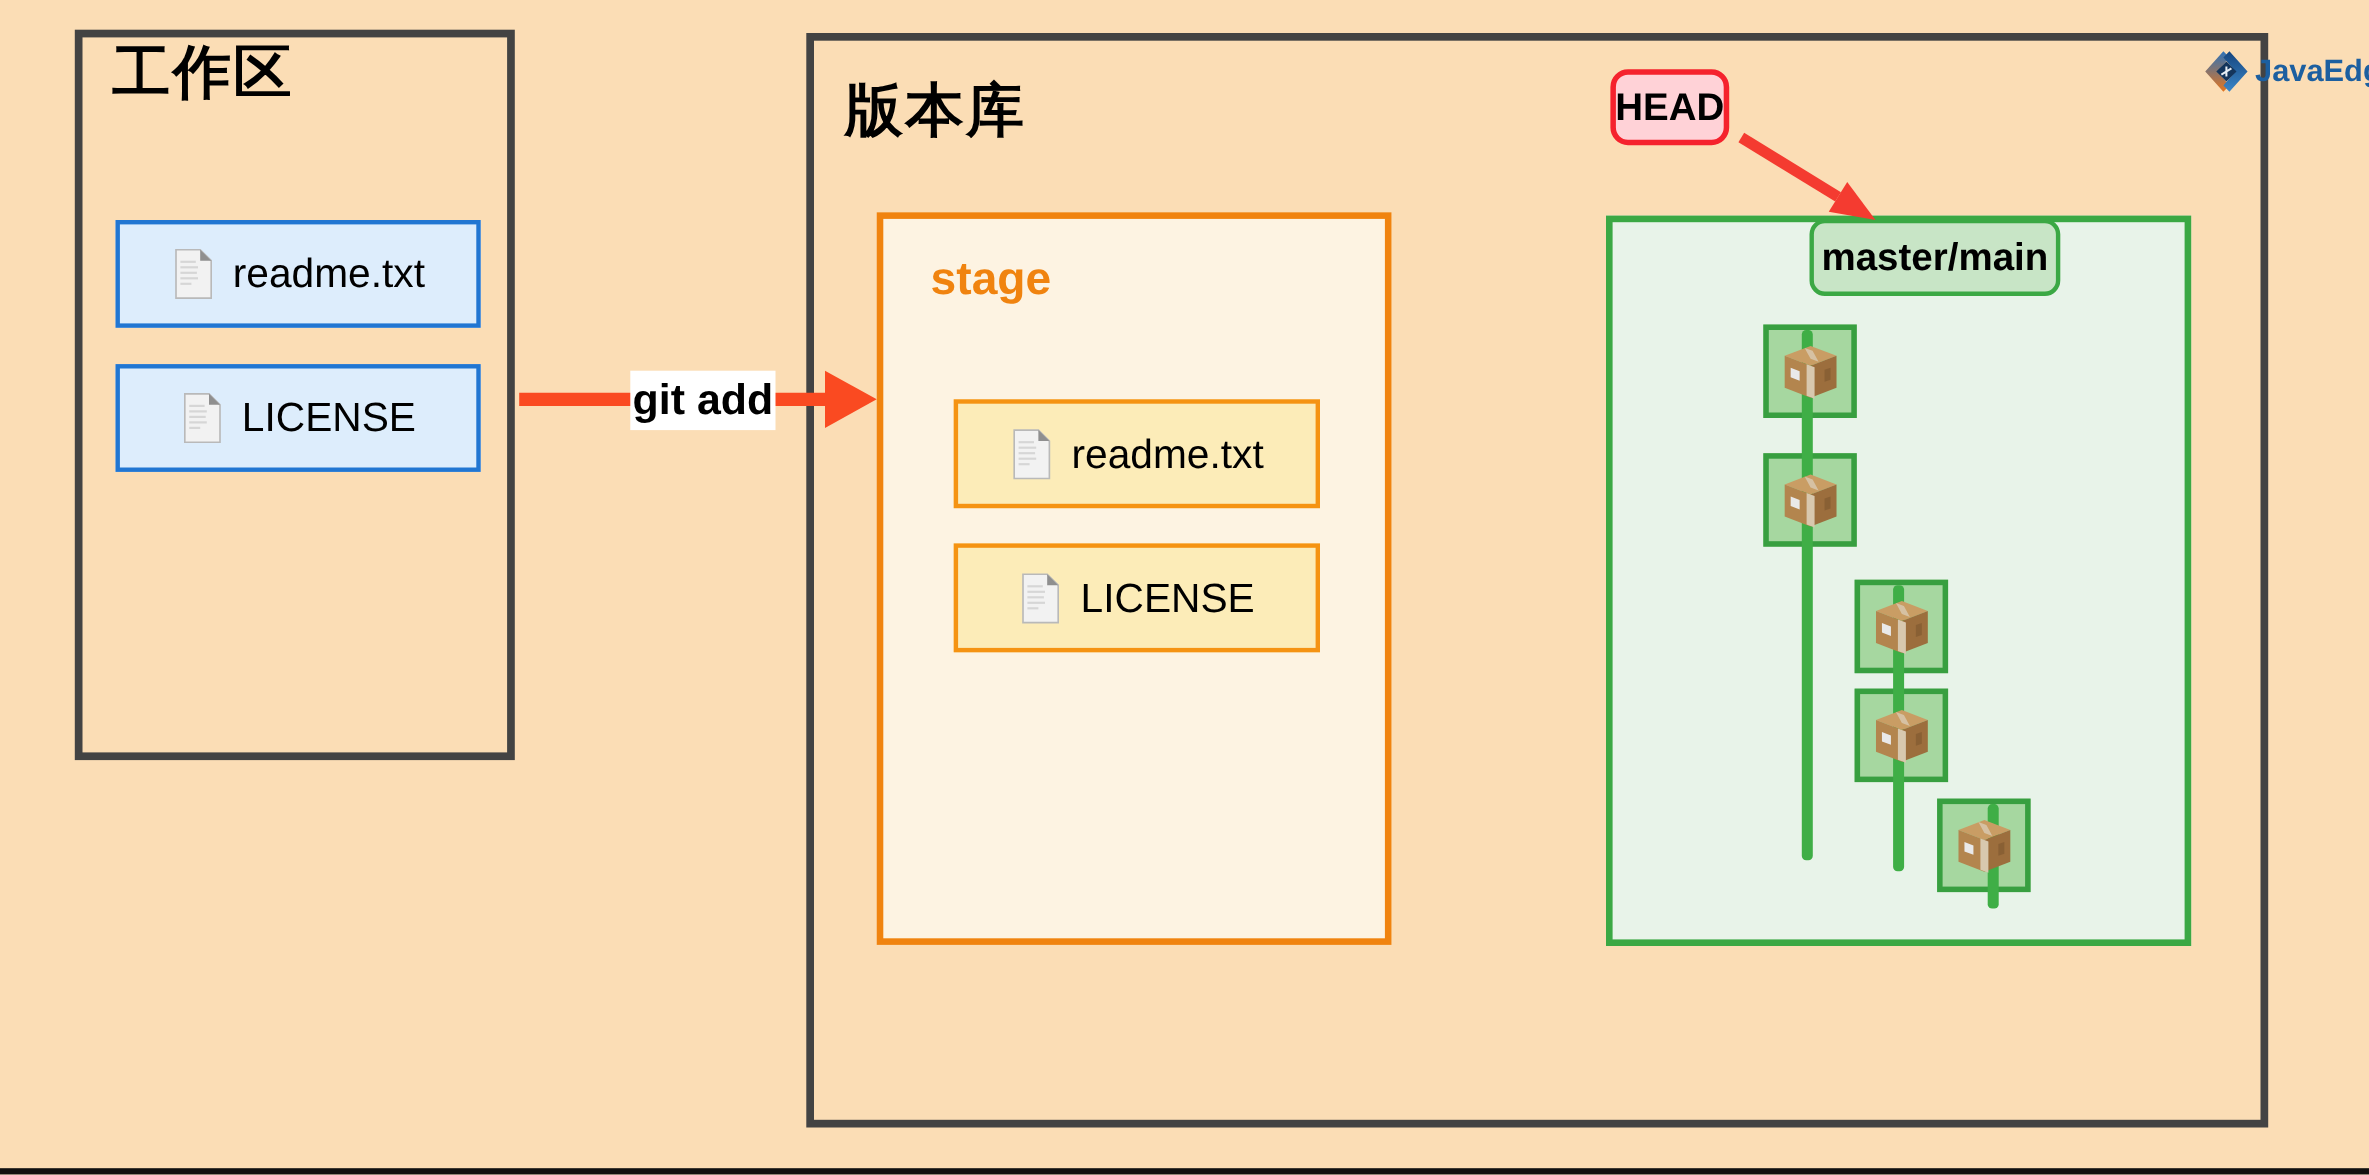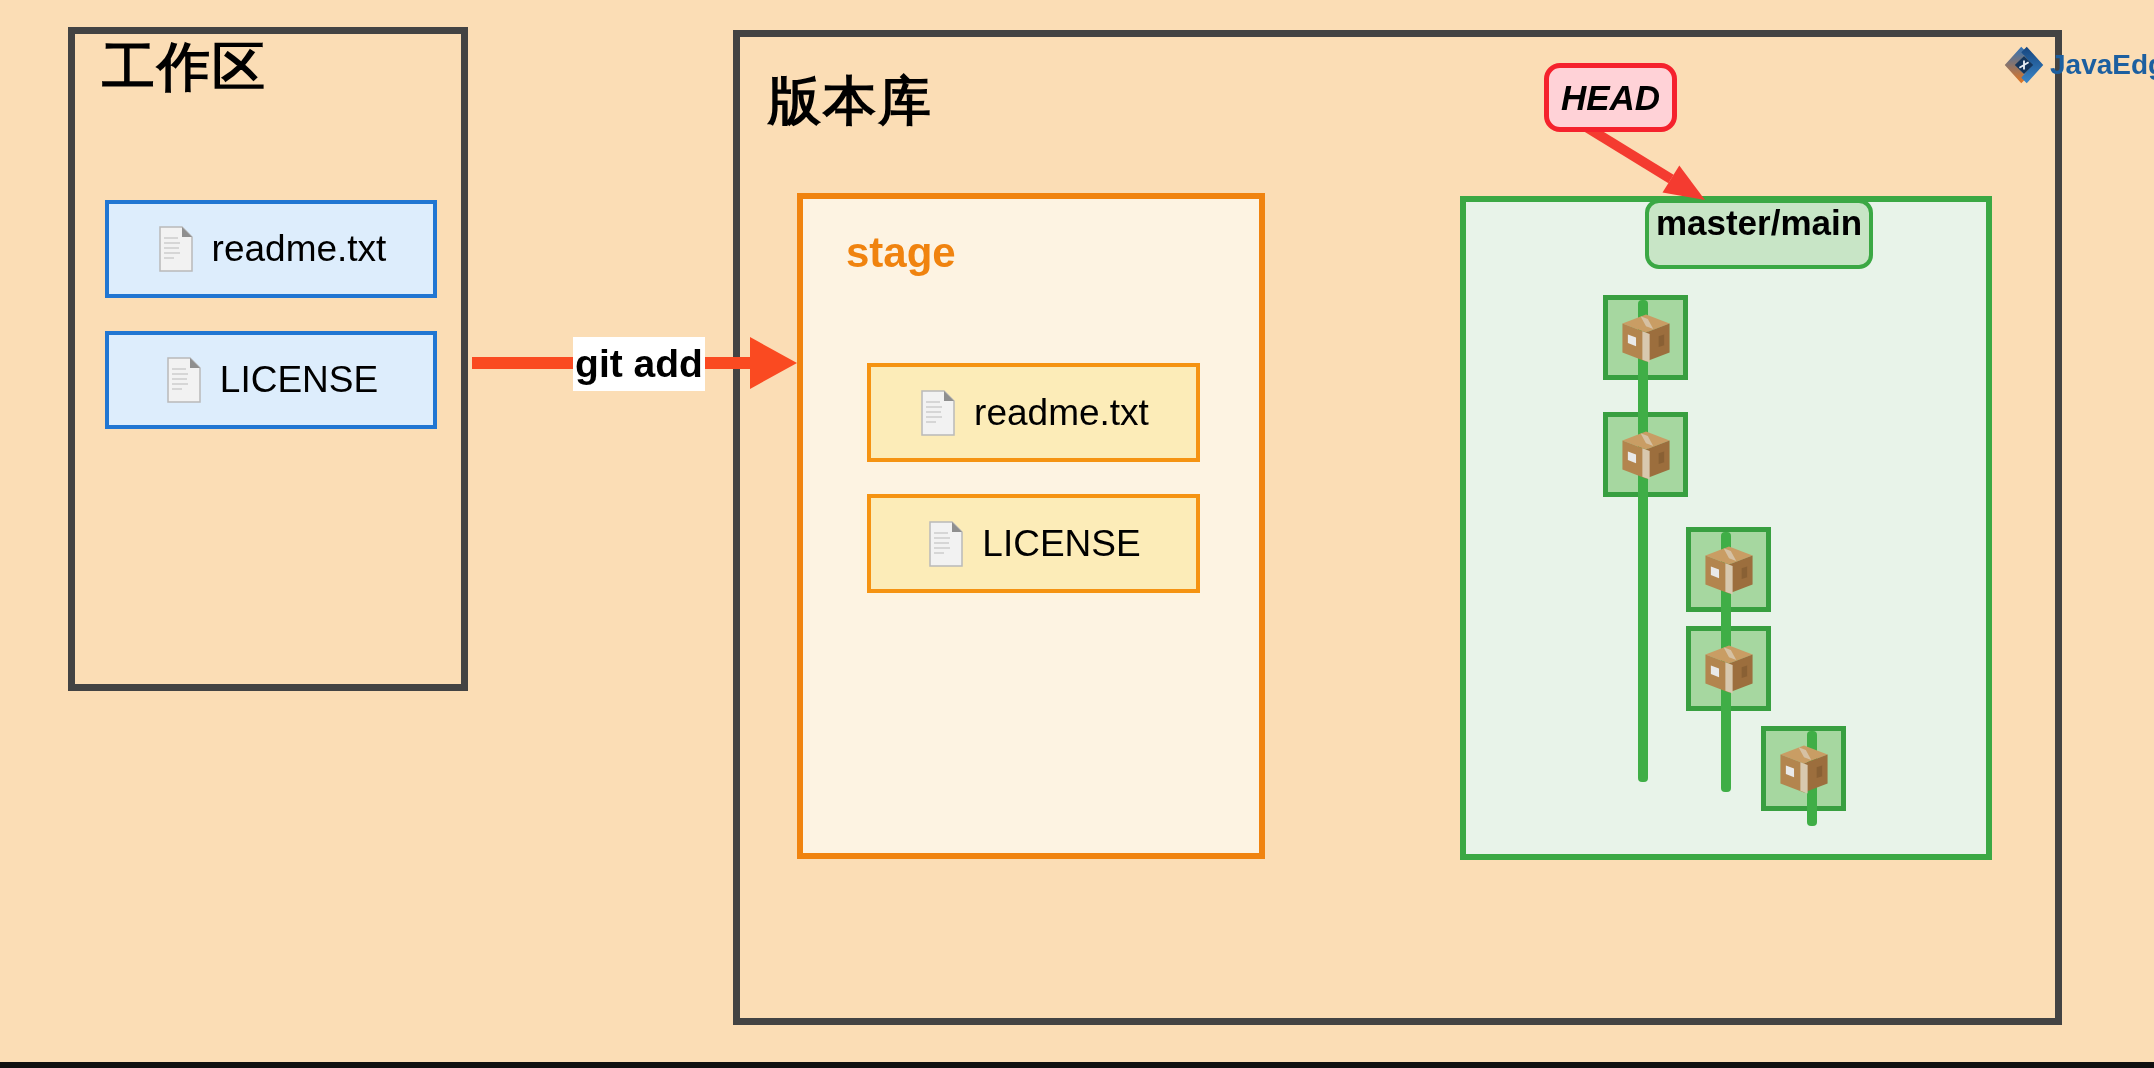--- a/index.html
+++ b/index.html
@@ -42,21 +42,21 @@
     position:absolute;color:#f0830f;font-size:42px;font-weight:bold;line-height:1;
   }
 
   
   .green-box{
     position:absolute;border:6px solid #3ba844;background:#e8f3e9;
     box-sizing:border-box;
   }
   .branch-label{
     position:absolute;background:#c8e5c6;border:4px solid #3ba844;border-radius:14px;
-    box-sizing:border-box;display:flex;justify-content:center;
+    box-sizing:border-box;display:flex;align-items:center;justify-content:center;
     font-size:35px;font-weight:bold;color:#000;z-index:5;
   }
   .head-label{
     position:absolute;background:#ffd2d7;border:5px solid #f5222d;border-radius:16px;
     box-sizing:border-box;display:flex;align-items:center;justify-content:center;
     font-size:35px;font-weight:bold;color:#000;z-index:6;
   }
 
   
   .commit-node{position:absolute;width:85px;height:85px;}
@@ -167,21 +167,21 @@
 
     <span>LICENSE</span>
   </div>
 
   <div class="green-box" style="left:1460px;top:196px;width:532px;height:664px;"></div>
 
   <div class="branch-label" style="left:1645px;top:199px;width:228px;height:70px;">
     <span>master/main</span>
   </div>
 
-  <div class="head-label" style="left:1544px;top:63px;width:133px;height:69px;font-style:italic;">
+  <div class="head-label" style="left:1464px;top:63px;width:108px;height:69px;">
     <span>HEAD</span>
   </div>
 
   <svg class="head-arrow-svg" viewBox="0 0 180 120">
     <line x1="28" y1="20" x2="116" y2="74" stroke-width="10" stroke="#f43b30"></line>
     <polygon points="150,95 107.5,87.6 124.3,60.4" fill="#f43b30"></polygon>
   </svg>
 
   <div>
   <div class="commit-node" style="left: 1603px; top: 295px;">

